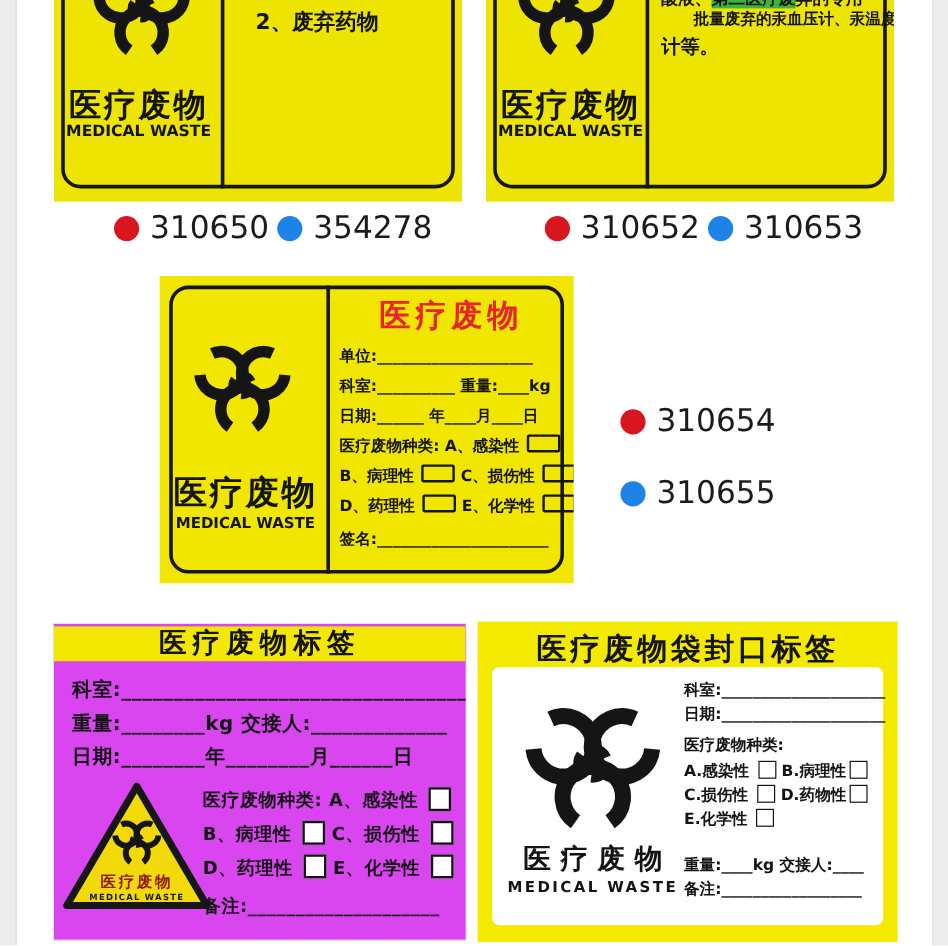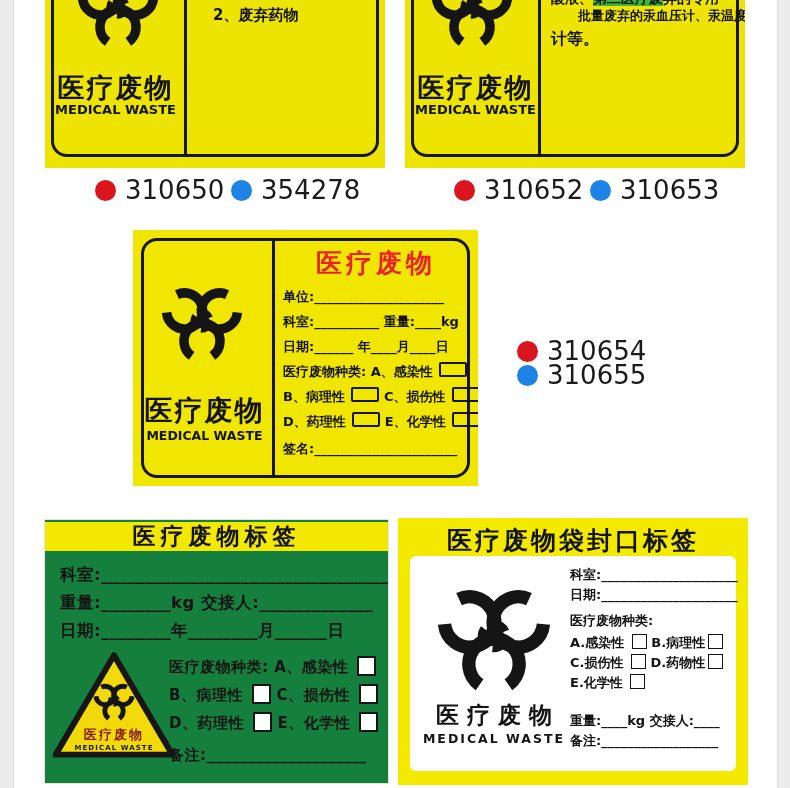--- a/index.html
+++ b/index.html
@@ -21,52 +21,52 @@
   
   .label-a,.label-b{top:0;width:340px;height:168px;background:var(--label_yellow);}
   .label-a{left:45px;} .label-b{left:405px;}
   .label-a .lborder,.label-b .lborder{left:6px;right:6px;top:-40px;bottom:11px;}
   .label-a .vdivider{left:139px;top:-40px;bottom:11px;}
   .label-b .vdivider{left:133px;top:-40px;bottom:11px;}
   .label-a .bh{left:20px;top:-46px;width:106px;height:106px;}
   .label-b .bh{left:14px;top:-46px;width:106px;height:106px;}
   .label-a .cn,.label-b .cn{left:4px;width:133px;top:70px;font-size:27px;}
   .label-a .en,.label-b .en{left:4px;width:133px;top:102px;font-size:13px;}
-  .note-a{position:absolute;left:168px;top:6px;font-size:15px;font-weight:bold;}
+  .note-a{position:absolute;left:168px;top:6px;font-size:18px;font-weight:bold;}
   .clipline{position:absolute;left:146px;top:-10px;font-size:14px;font-weight:bold;white-space:nowrap;}
   .clipline .hl{background:var(--highlight_green);}
   .b-line1{left:146px;top:7px;font-size:13px;padding-left:27px;}
   .b-line2{left:146px;top:29px;font-size:16px;}
 
   
   .code-item{position:absolute;display:flex;align-items:center;gap:9px;height:24px;}
   .dot{width:21px;height:21px;border-radius:50%;flex:none;}
   .dot.red{background:var(--dot_red);} .dot.blue{background:var(--dot_blue);}
   .code-text{font-size:26px;color:#1b1b1b;line-height:1;}
   .ci-0{left:95px;top:178px;} .ci-1{left:231px;top:178px;}
   .ci-2{left:454px;top:178px;} .ci-3{left:590px;top:178px;}
-  .ci-4{left:517px;top:339px;} .ci-5{left:517px;top:363px;}
+  .ci-4{left:517px;top:339px;} .ci-5{left:517px;top:399px;}
 
   
   .label-c{left:133px;top:230px;width:345px;height:256px;background:var(--label_yellow_mid);}
   .label-c .lborder{left:8px;right:8px;top:8px;bottom:8px;}
   .label-c .vdivider{left:139px;top:8px;bottom:8px;}
   .label-c .bh{left:16px;top:38px;width:106px;height:106px;}
   .label-c .cn{left:4px;width:135px;top:162px;font-size:28px;}
   .label-c .en{left:4px;width:135px;top:198px;font-size:12.5px;}
   .c-title{position:absolute;left:150px;width:186px;top:16px;text-align:center;
            font-size:26px;font-weight:bold;letter-spacing:4px;color:var(--title_red);white-space:nowrap;}
   .label-c .ln{left:150px;font-size:13px;}
   .c-l0{top:58px;} .c-l1{top:83px;} .c-l2{top:108px;} .c-l3{top:132px;}
   .c-l4{top:157px;} .c-l5{top:182px;} .c-l6{top:210px;}
   .label-c .cbox{display:inline-block;width:24px;height:11px;border:2px solid #141414;
                  border-radius:2px;vertical-align:-1px;margin-left:2px;}
 
   
-  .label-d{left:45px;top:520px;width:343px;height:263px;background:#15803d;
+  .label-d{left:45px;top:520px;width:343px;height:263px;background:#d946ef;
            box-shadow:0 0 0 1px #e3e3e3;}
   .d-bar{position:absolute;left:0;right:0;top:2px;height:29px;background:var(--label_yellow_bottom);}
   .d-title{position:absolute;left:0;right:0;top:2px;height:29px;line-height:29px;text-align:center;
            font-size:23px;font-weight:bold;letter-spacing:5px;}
   .label-d .ln{left:15px;font-size:16.5px;letter-spacing:0.5px;}
   .d-l0{top:44px;} .d-l1{top:72px;} .d-l2{top:100px;}
   .triangle{position:absolute;left:2px;top:124px;width:134px;height:124px;}
   .label-d .lnr{left:124px;font-size:15px;}
   .d-r0{top:136px;} .d-r1{top:164px;} .d-r2{top:192px;} .d-r3{top:226px;}
   .label-d .cbox{display:inline-block;width:15px;height:16px;border:2.5px solid #141414;

